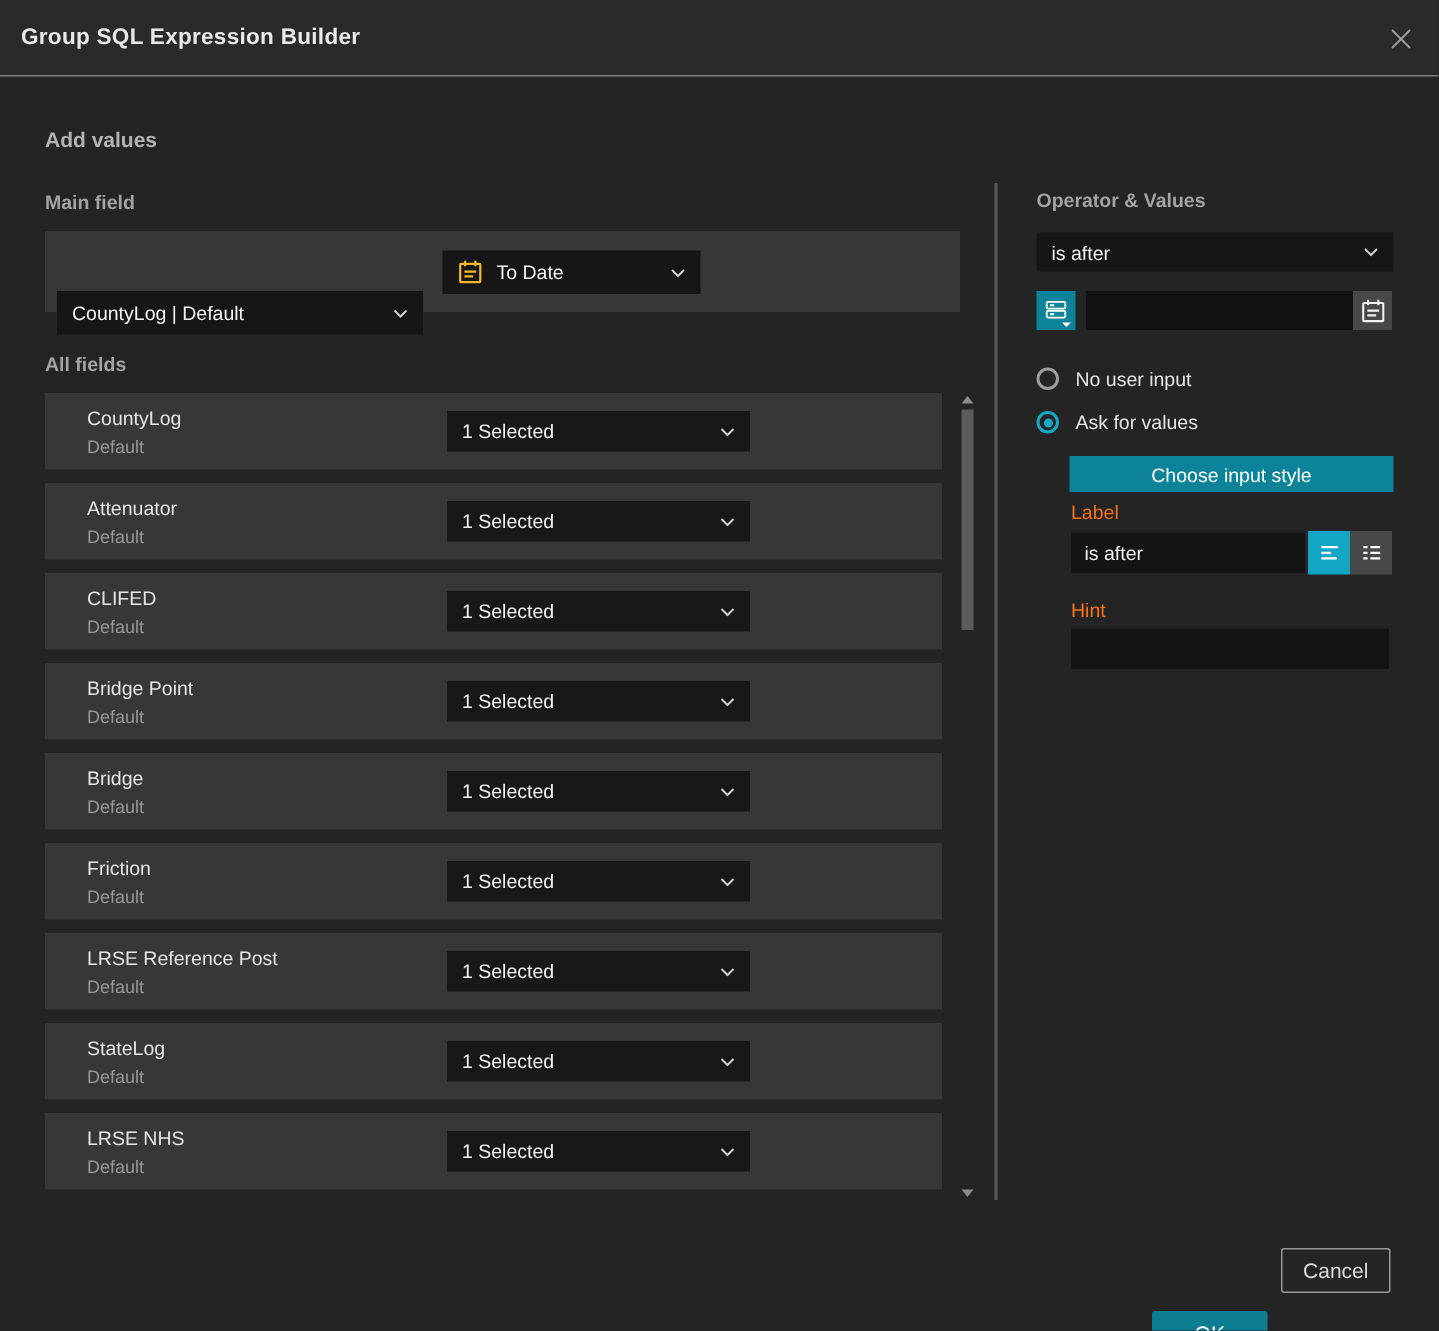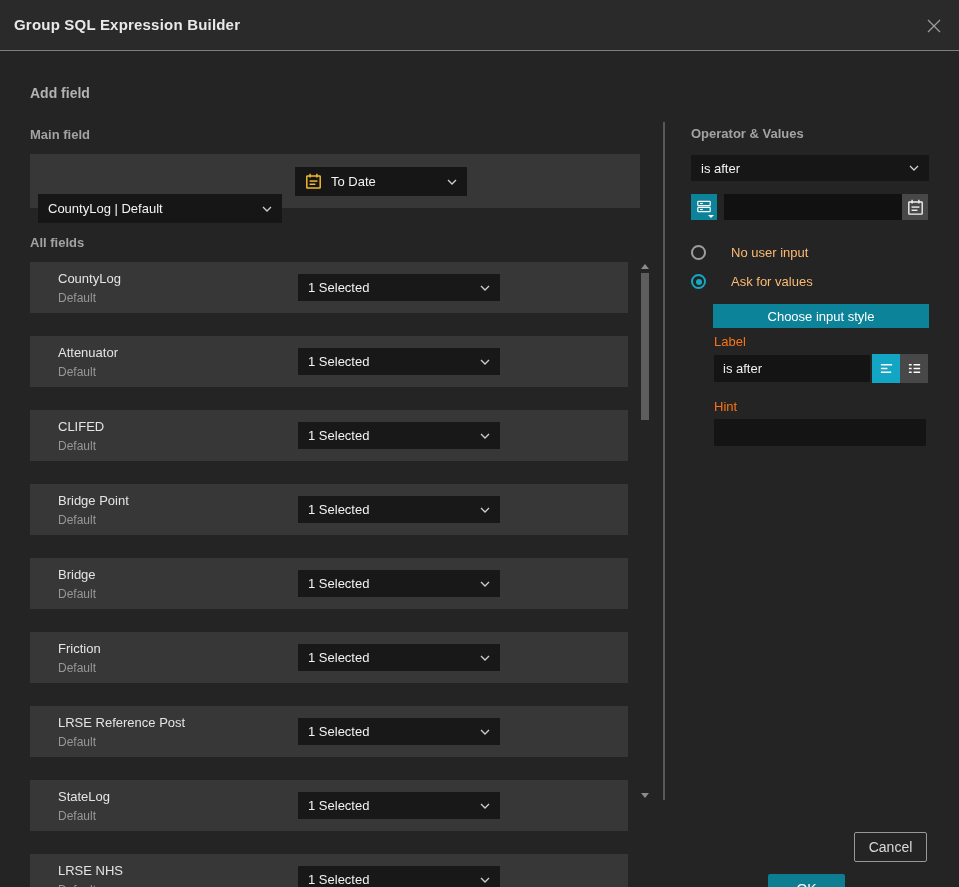--- a/index.html
+++ b/index.html
@@ -39,21 +39,21 @@
     background:#141414; border:none; outline:none; color:#f0f0f0;
     font-size:13px; font-family:"Liberation Sans",sans-serif; padding:0 9px;
   }
   
   .main-box { position:absolute; left:30px; top:154px; width:610px; height:54px; background:#373737; }
   .main-box .sel-field { position:absolute; left:8px; top:13px; width:244px; height:29px;margin-top:27px; }
   .main-box .sel-date  { position:absolute; left:265px; top:13px; width:172px; height:29px; }
   .sel-date .cal { margin-right:9px; display:flex; }
   
   .list { position:absolute; left:30px; top:262px; width:598px; }
-  .row { position:relative; height:51px; background:#373737; margin-bottom:23px; }
+  .row { position:relative; height:51px; background:#373737; margin-bottom:9px; }
   .row-name { position:absolute; left:28px; top:9px;  font-size:13px; color:#e4e4e4; }
   .row-sub  { position:absolute; left:28px; top:29px; font-size:12px; color:#979797; }
   .row-select { position:absolute; left:268px; top:12px; width:202px; height:27px; background:#181818; }
   
   .sbar { position:absolute; left:640px; top:260px; width:10px; height:540px; }
   .sbar .arr-up, .sbar .arr-dn {
     position:absolute; left:1px; width:0; height:0;
     border-left:4px solid transparent; border-right:4px solid transparent;
   }
   .sbar .arr-up { top:4px;  border-bottom:5px solid #8b8b8b; }
@@ -82,21 +82,21 @@
   .radio-row.r0 { top:245px; } .radio-row.r1 { top:274px; }
   .radio-circle {
     width:15px; height:15px; border-radius:50%; border:2px solid #9d9d9d;
     position:relative; flex:none;
   }
   .radio-circle.checked { border-color:#15a8c2; }
   .radio-circle.checked::after {
     content:""; position:absolute; left:2.5px; top:2.5px; width:6px; height:6px;
     border-radius:50%; background:#15a8c2;
   }
-  .radio-label { margin-left:25px; font-size:13px; color:#fdba74; }
+  .radio-label { margin-left:11px; font-size:13px; color:#e5e5e5; }
   
   .choose-btn {
     position:absolute; left:713px; top:304px; width:216px; height:24px;
     background:#0d839a; color:#fff; font-size:13px;
     display:flex; align-items:center; justify-content:center; cursor:pointer;
   }
   .label-lbl { left:714px; top:334px; }
   .label-input { position:absolute; left:714px; top:355px; width:156px; height:27px; }
   .seg { position:absolute; left:872px; top:354px; display:flex; }
   .seg-btn { width:28px; height:29px; display:flex; align-items:center; justify-content:center; cursor:pointer; }
@@ -121,21 +121,21 @@
 
 <div class="hdr">
   <div class="hdr-title">Group SQL Expression Builder</div>
   <div class="close-btn">
     <svg width="16" height="16" viewBox="0 0 16 16">
       <path d="M2 2l12 12M14 2L2 14" stroke="#9c9c9c" stroke-width="1.3" fill="none"></path>
     </svg>
   </div>
 </div>
 
-<div class="sec-label" style="left:30px; top:85px;">Add field</div>
+<div class="sec-label" style="left:30px; top:85px;">Add values</div>
 
 <div class="sub-label" style="left:30px; top:127px;">Main field</div>
 
 <div class="main-box">
   <div class="select sel-field">
     <span class="sel-text">CountyLog | Default</span>
     <svg class="chev" width="10" height="6" viewBox="0 0 10 6">
         <path d="M1 1l4 4 4-4" fill="none" stroke="#cfcfcf" stroke-width="1.3"></path>
       </svg>
   </div>

